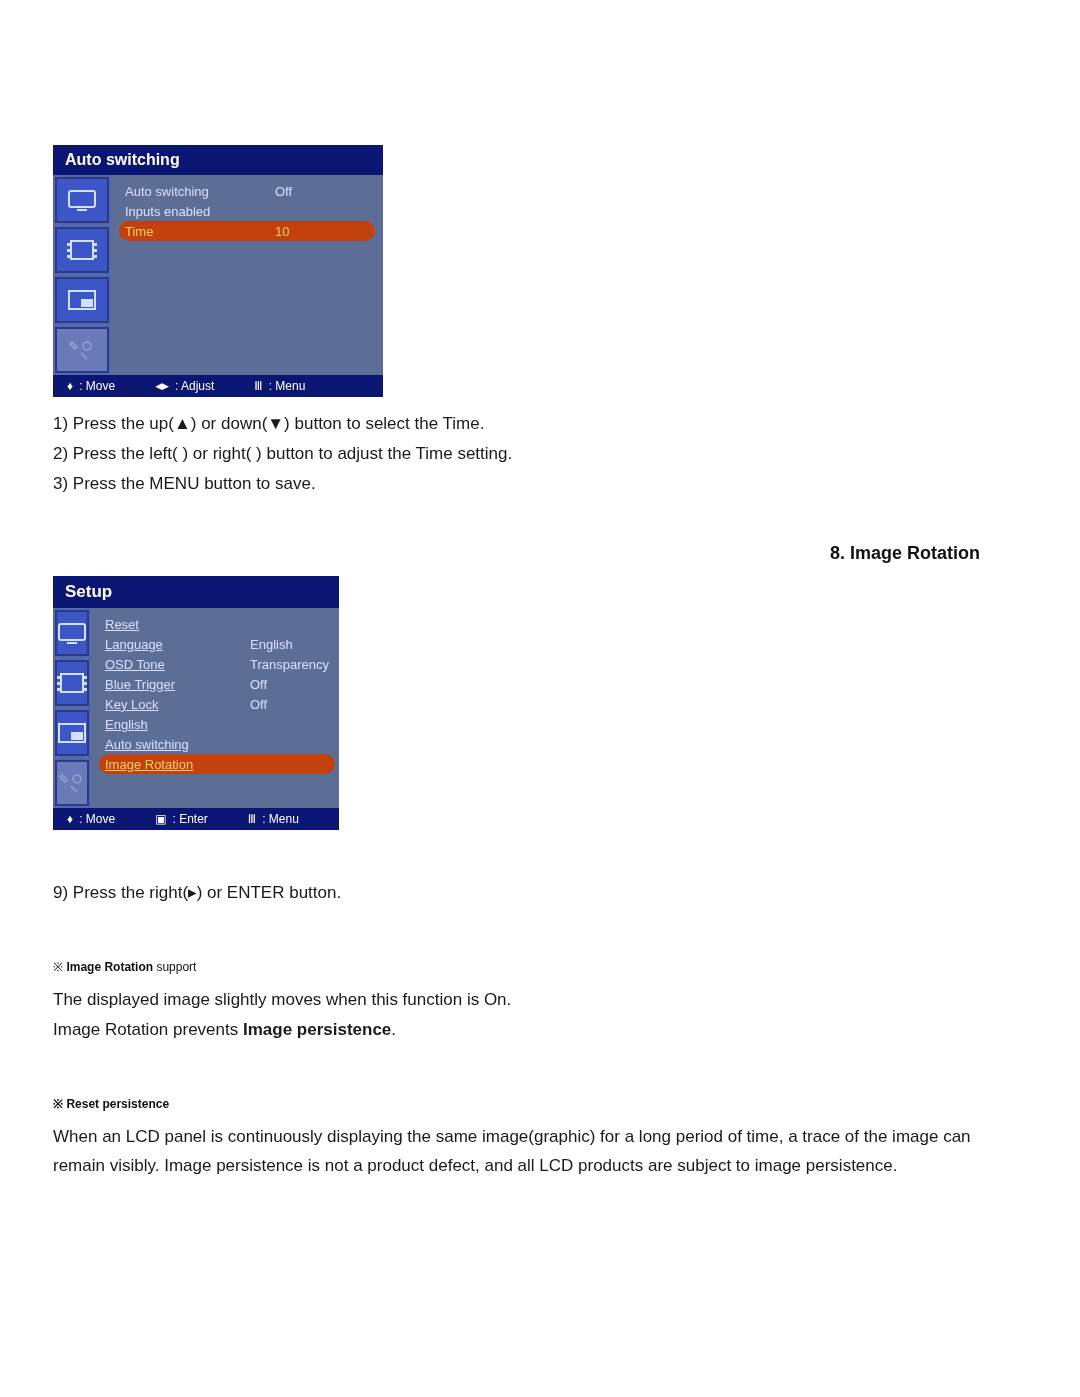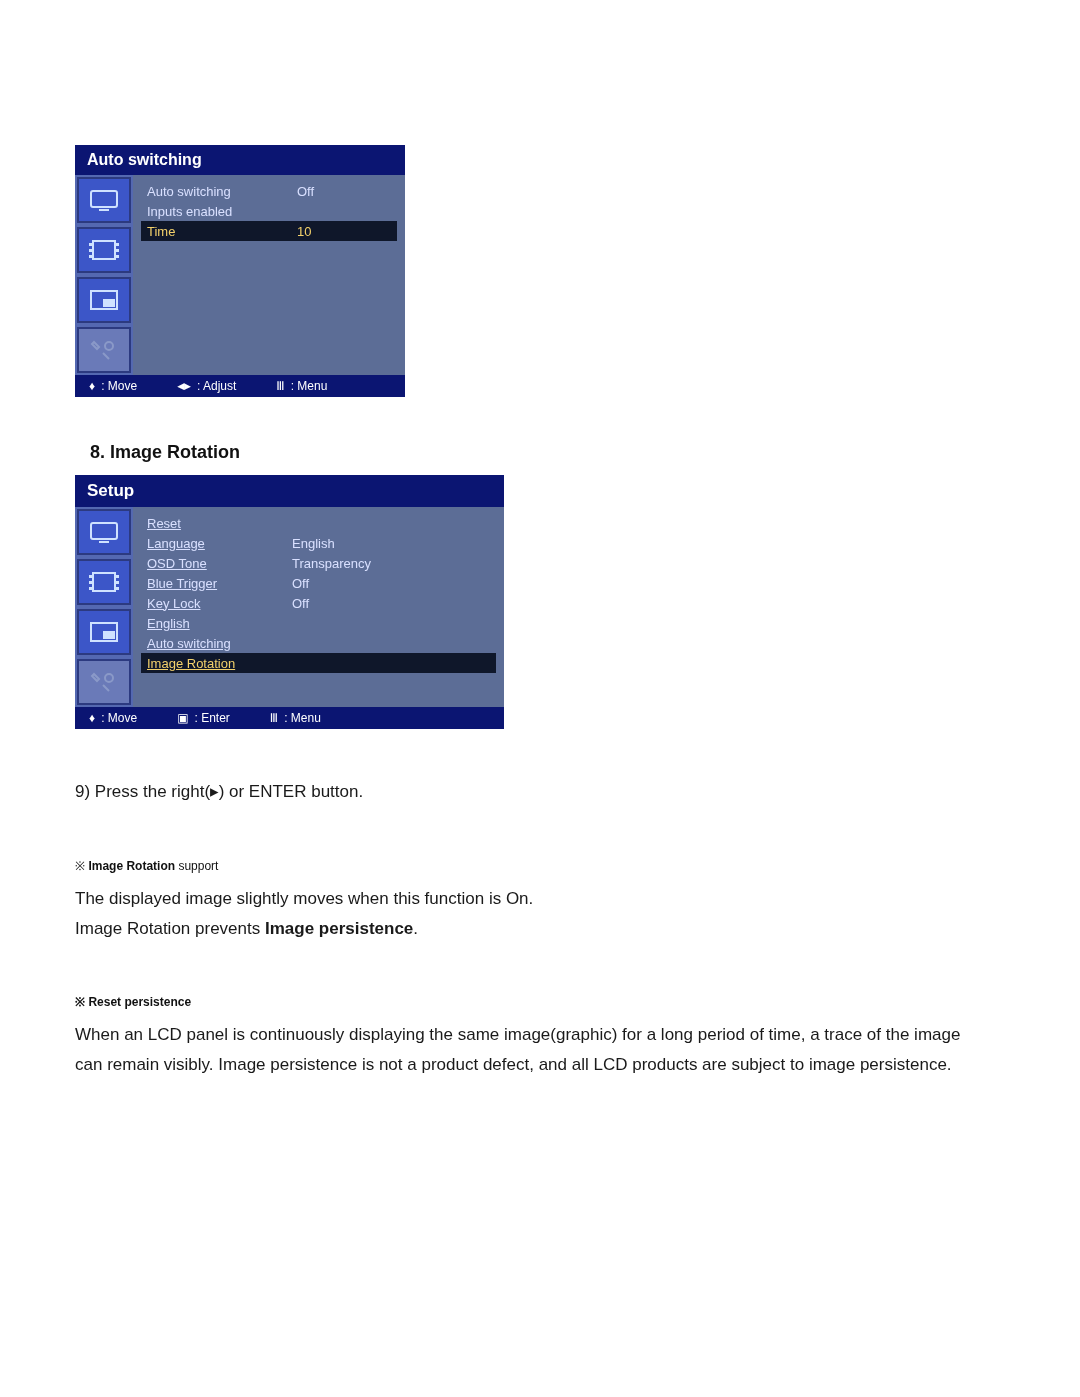--- a/index.html
+++ b/index.html
@@ -4,21 +4,21 @@
 <style>
 body {
   margin: 0;
   padding: 0;
   background: #fff;
   font-family: Arial, Helvetica, sans-serif;
   color: #111;
   width: 1080px;
 }
 .page {
-  padding: 145px 100px 60px 75px;
+  padding: 145px 100px 60px 53px;
 }
 .osd {
   background: #5c6d96;
   position: relative;
   color: #fff;
   font-size: 13px;
   margin-bottom: 12px;
 }
 .osd-titlebar {
   background: #0b1572;
@@ -52,22 +52,23 @@
   position: relative;
 }
 .osd-row {
   display: flex;
   align-items: center;
   height: 20px;
   padding: 0 6px;
   color: #d9e0ff;
 }
 .osd-row.selected {
-  background: #0f172a;
+  background: #c2410c;
   color: #f3d16b;
+  border-radius: 10px;
 }
 .osd-row .lab { flex: 0 0 150px; }
 .osd-row .val { flex: 1; }
 .osd-footer {
   background: #0b1572;
   color: #fff;
   display: flex;
   align-items: center;
   font-size: 12px;
   padding: 4px 14px;
@@ -76,29 +77,30 @@
 .osd-footer .grp { display: flex; align-items: center; gap: 6px; }
 .instr {
   font-size: 17px;
   line-height: 1.75;
   color: #1a1a1a;
 }
 .section-head {
   font-size: 18px;
   font-weight: bold;
   margin: 45px 0 12px 15px;
+  text-align: right;
 }
 .note-head {
   font-size: 12px;
   margin: 50px 0 10px 0;
 }
 b { font-weight: bold; }
 
 
-.osd.wide { width: 429px; }
+.osd.wide { width: 286px; }
 .osd.narrow { width: 330px; }
 .osd.wide .osd-row .lab { flex: 0 0 145px; text-decoration: underline; }
 </style>
 </head>
 <body>
 
 <div class="page">
 
   <div class="osd narrow">
     <div class="osd-titlebar" style="font-size:16px;">Auto switching</div>
@@ -157,20 +159,25 @@
           <span style="font-size:9px;">◀▶</span>
           <span>: Adjust</span>
         </span>
       <span class="grp">
           <span>Ⅲ</span>
           <span>: Menu</span>
         </span>
     </div>
   </div>
 
+  <div class="instr">
+    <div>1) Press the up(▲) or down(▼) button to select the Time.</div>
+    <div>2) Press the left(  ) or right(  ) button to adjust the Time setting.</div>
+    <div>3) Press the MENU button to save.</div>
+  </div>
 
   <div class="section-head">8. Image Rotation</div>
 
   <div class="osd wide">
     <div class="osd-titlebar" style="font-size:17px;">Setup</div>
     <div class="osd-body">
       <div class="osd-sidebar">
         <div class="osd-tab">
           <svg width="30" height="22">
               <rect x="2" y="2" width="26" height="16" rx="2" fill="none" stroke="#cfe2ff" stroke-width="2"></rect>

